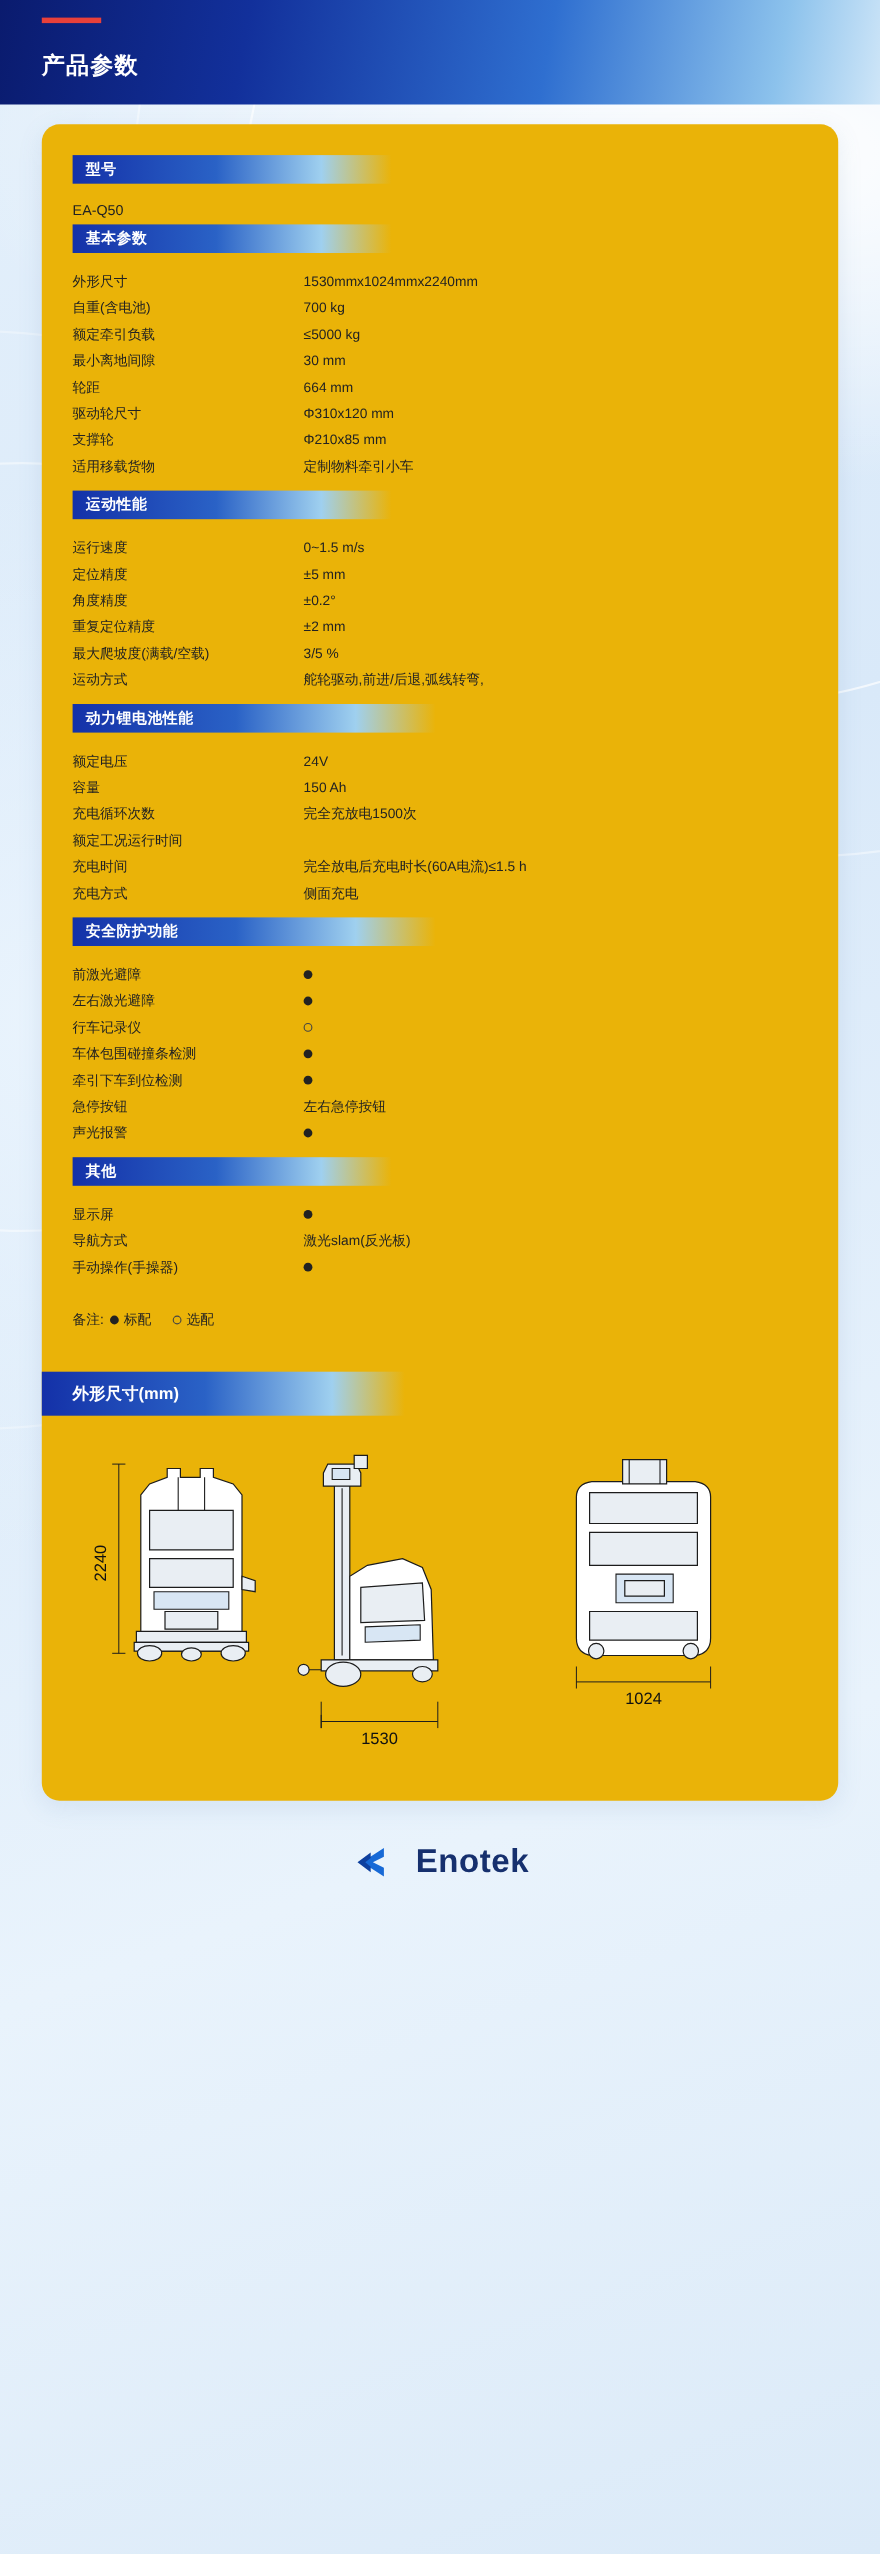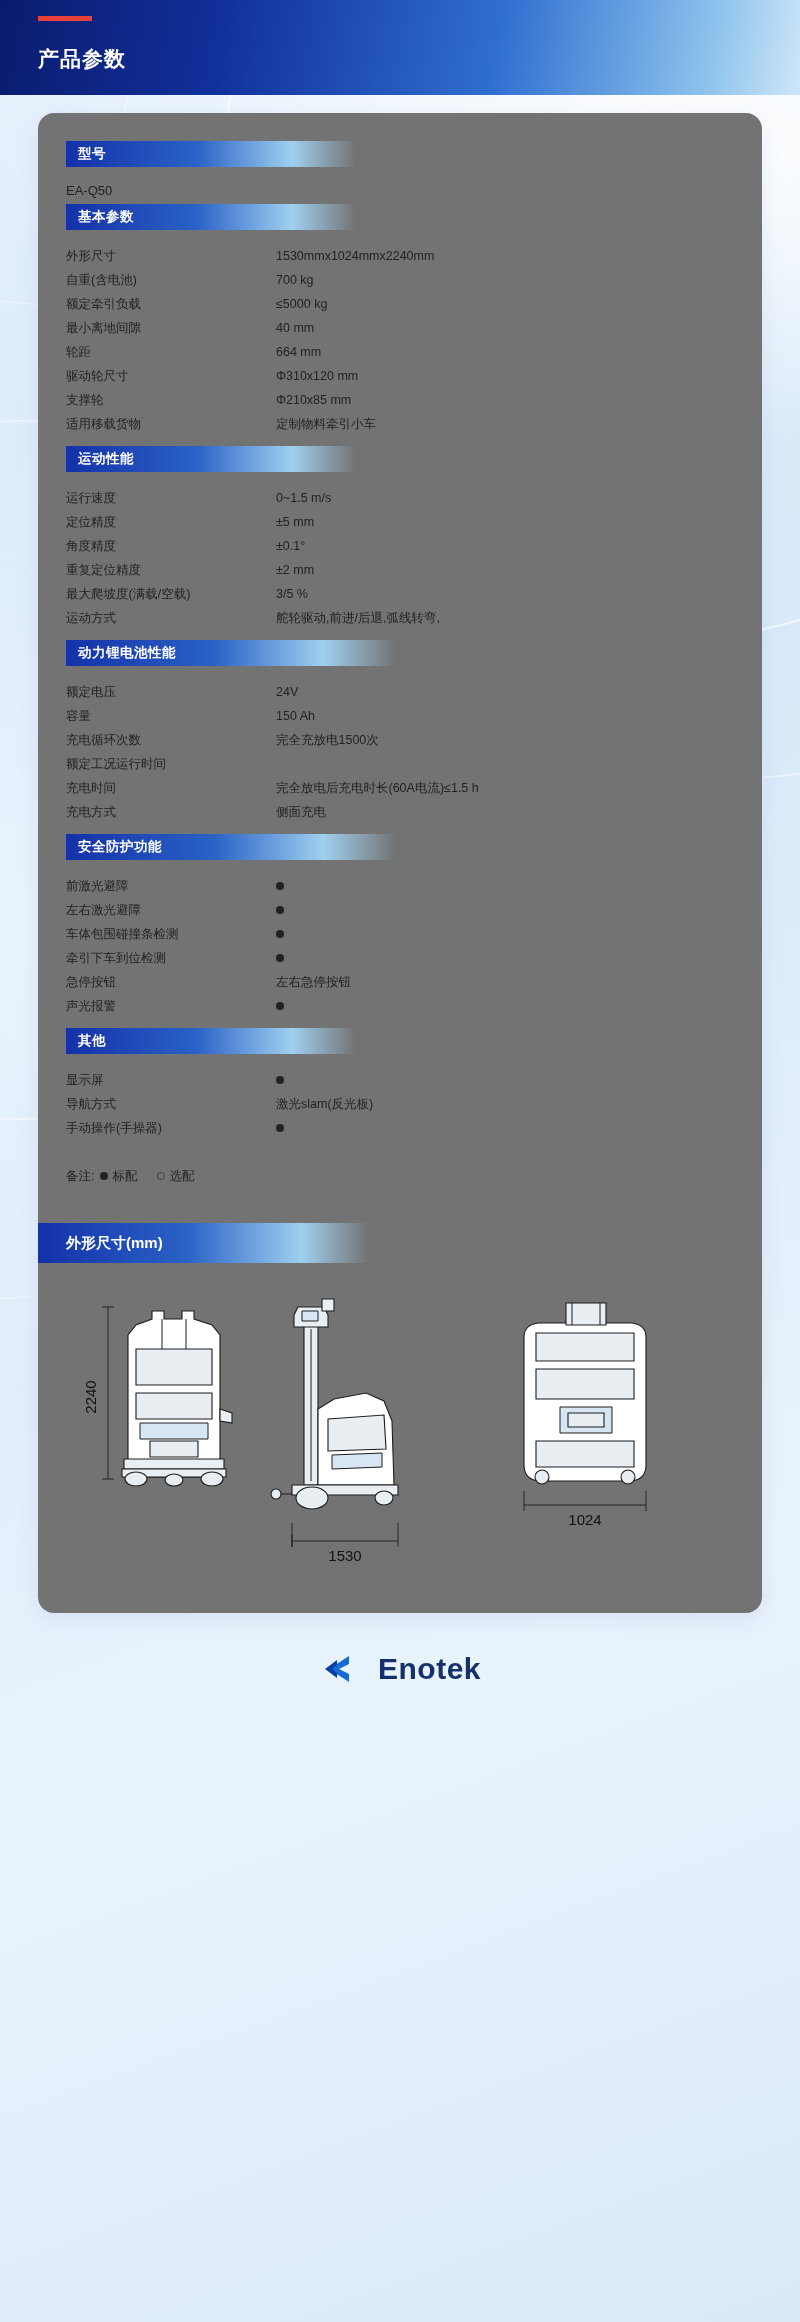--- a/index.html
+++ b/index.html
@@ -52,21 +52,21 @@
     font-size: 21px;
     font-weight: bold;
     color: #ffffff;
     letter-spacing: 1px;
   }
 
   
   .card {
     position: relative;
     margin: 18px 38px 0 38px;
-    background: #737373;
+    background: #eab308;
     border-radius: 16px;
     padding: 28px 0 34px 0;
     box-shadow: 0 6px 22px rgba(80,120,170,.12);
   }
 
   
   .sec-bar {
     height: 26px;
     margin: 0 0 0 28px;
     width: 290px;
@@ -191,21 +191,21 @@
     <div class="spec-row">
       <div class="spec-label">自重(含电池)</div>
       <div class="spec-value">700 kg</div>
     </div>
     <div class="spec-row">
       <div class="spec-label">额定牵引负载</div>
       <div class="spec-value">≤5000 kg</div>
     </div>
     <div class="spec-row">
       <div class="spec-label">最小离地间隙</div>
-      <div class="spec-value">40 mm</div>
+      <div class="spec-value">30 mm</div>
     </div>
     <div class="spec-row">
       <div class="spec-label">轮距</div>
       <div class="spec-value">664 mm</div>
     </div>
     <div class="spec-row">
       <div class="spec-label">驱动轮尺寸</div>
       <div class="spec-value">Φ310x120 mm</div>
     </div>
     <div class="spec-row">
@@ -225,21 +225,21 @@
     <div class="spec-row">
       <div class="spec-label">运行速度</div>
       <div class="spec-value">0~1.5 m/s</div>
     </div>
     <div class="spec-row">
       <div class="spec-label">定位精度</div>
       <div class="spec-value">±5 mm</div>
     </div>
     <div class="spec-row">
       <div class="spec-label">角度精度</div>
-      <div class="spec-value">±0.1°</div>
+      <div class="spec-value">±0.2°</div>
     </div>
     <div class="spec-row">
       <div class="spec-label">重复定位精度</div>
       <div class="spec-value">±2 mm</div>
     </div>
     <div class="spec-row">
       <div class="spec-label">最大爬坡度(满载/空载)</div>
       <div class="spec-value">3/5 %</div>
     </div>
     <div class="spec-row">
@@ -281,20 +281,24 @@
     <span>安全防护功能</span>
   </div>
   <div class="spec-block">
     <div class="spec-row">
       <div class="spec-label">前激光避障</div>
       <div class="spec-value"><span class="dot-filled"></span></div>
     </div>
     <div class="spec-row">
       <div class="spec-label">左右激光避障</div>
       <div class="spec-value"><span class="dot-filled"></span></div>
+    </div>
+    <div class="spec-row">
+      <div class="spec-label">行车记录仪</div>
+      <div class="spec-value"><span class="dot-open"></span></div>
     </div>
     <div class="spec-row">
       <div class="spec-label">车体包围碰撞条检测</div>
       <div class="spec-value"><span class="dot-filled"></span></div>
     </div>
     <div class="spec-row">
       <div class="spec-label">牵引下车到位检测</div>
       <div class="spec-value"><span class="dot-filled"></span></div>
     </div>
     <div class="spec-row">

